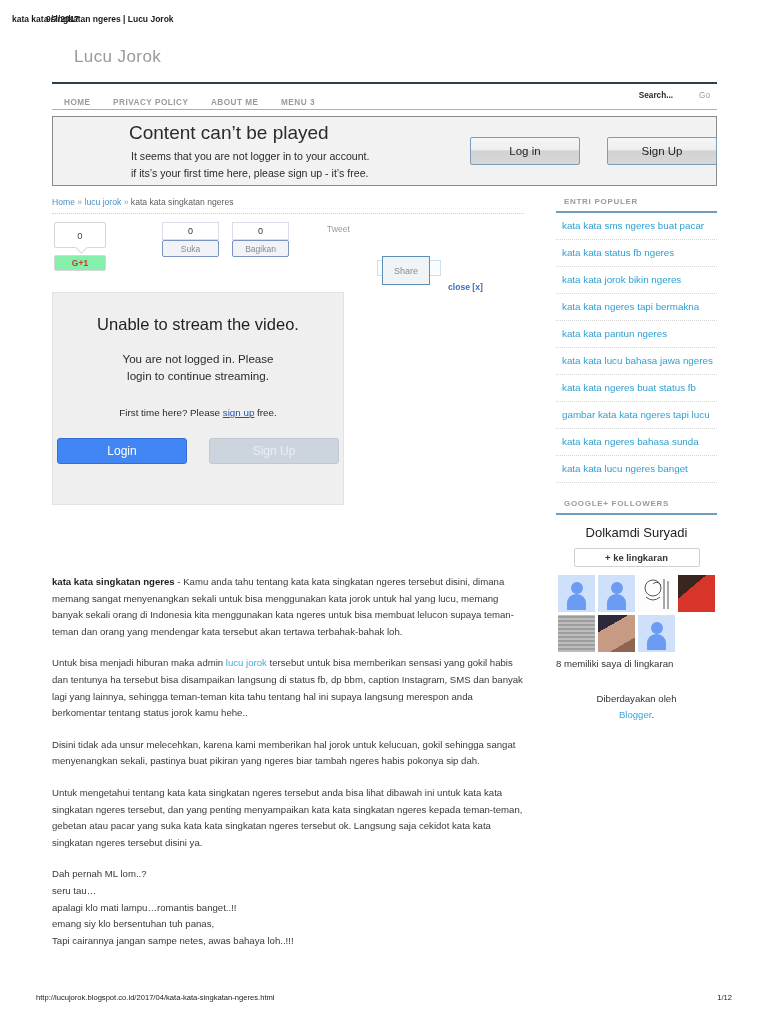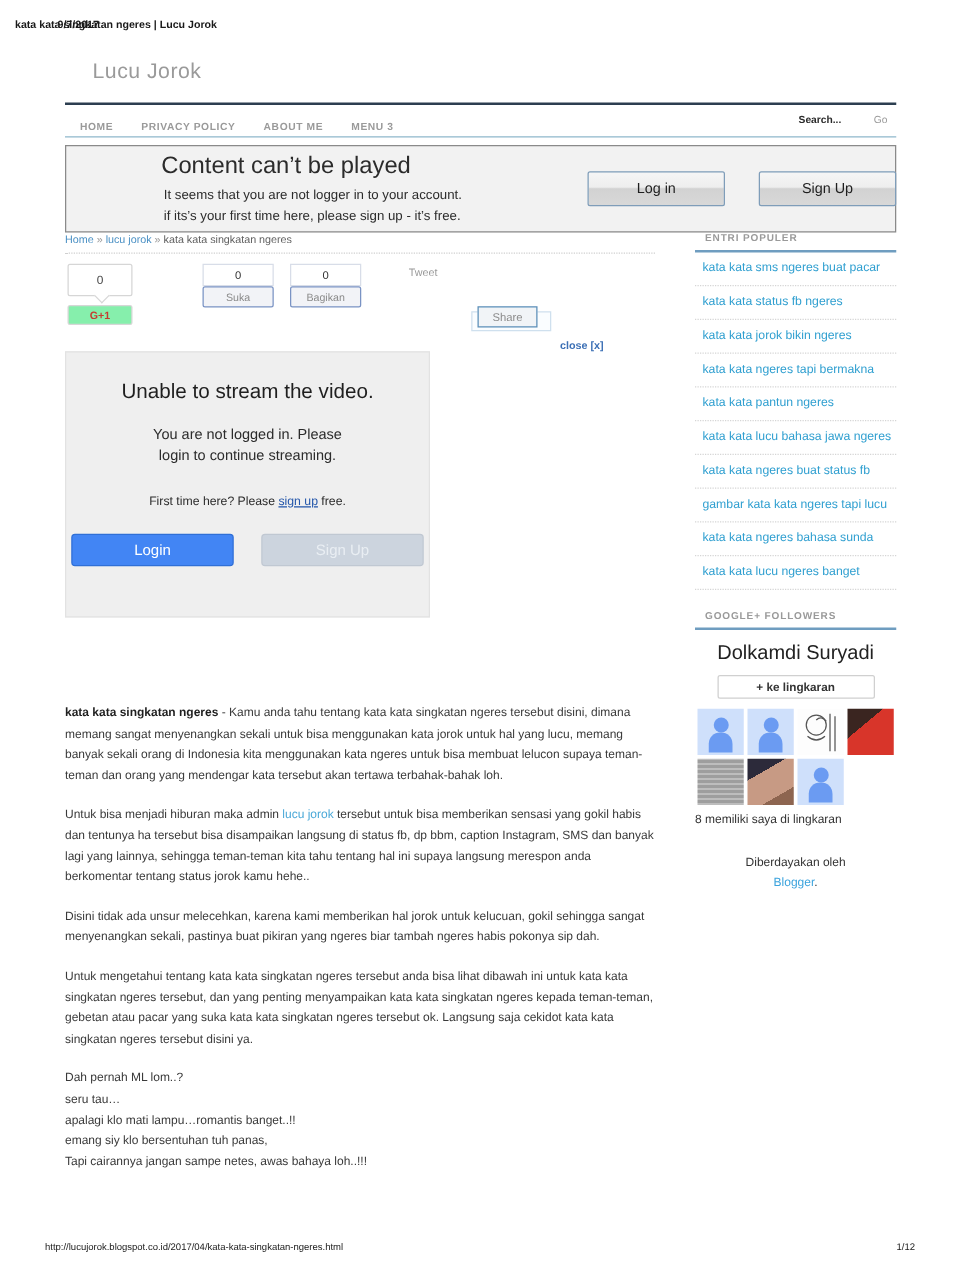--- a/index.html
+++ b/index.html
@@ -79,21 +79,21 @@
     border-radius:2px;
     background:linear-gradient(to bottom,#f6f6f6 0%,#eeeeee 45%,#d2d2d2 50%,#d8d8d8 100%);
     font-size:11.5px; color:#1f1f1f;
     display:flex; align-items:center; justify-content:center;
     cursor:pointer;
   }
   .btn-login3d { left:417px; }
   .btn-signup3d { left:554px; }
 
   
-  .cols { position:relative; }
+  .cols { position:relative; margin-top:11px; }
   .main-col { width:472px; }
   .side-col { position:absolute; left:504px; top:0; width:161px; }
 
   
   .crumb { font-size:8.6px; color:#5f5f5f; padding-bottom:6px; }
   .crumb a { color:#4a90c4; text-decoration:none; }
   .crumb .sep { color:#9a9a9a; }
   .crumb-rule { border-bottom:1px dotted #cfcfcf; }
 
   
@@ -131,21 +131,21 @@
   .fb-share { left:180px; }
   .tweet {
     position:absolute; left:275px; top:2px;
     font-size:8.6px; color:#9a9a9a;
   }
   .pin-line {
     position:absolute; left:325px; top:38px; width:64px; height:16px;
     border:1px solid #cfe0ee; background:#fafdff;
   }
   .pin-share {
-    position:absolute; left:330px; top:34px; width:48px; height:17px;
+    position:absolute; left:330px; top:34px; width:48px; height:29px;
     border:1px solid #5b8fb9; background:#f1f4f7;
     font-size:9px; color:#8a8a8a;
     display:flex; align-items:center; justify-content:center;
   }
 
   
   .modal-close {
     position:absolute; left:396px; top:60px;
     font-size:8.6px; font-weight:bold; color:#3b6fb5; cursor:pointer;
   }
@@ -187,21 +187,21 @@
     font-size:8px; font-weight:bold; letter-spacing:.7px;
     color:#9a9a9a; text-transform:uppercase;
     border-bottom:2px solid #6f9dc0; padding:0 0 5px 8px;
   }
   .pop-list { list-style:none; margin:0; padding:0; }
   .pop-list li { border-bottom:1px dotted #d5d5d5; }
   .pop-list li a {
     display:block; font-size:9.8px; line-height:14px;
     color:#2f9fd0; text-decoration:none; padding:6px 0 6px 6px;
   }
-  .gp-name { text-align:center; font-size:16px; color:#222; margin-top:10px; }
+  .gp-name { text-align:center; font-size:13px; color:#222; margin-top:10px; }
   .gp-circle-btn {
     margin:8px auto 0; width:126px; height:19px;
     border:1px solid #d0d0d0; background:#fff; border-radius:2px;
     font-size:9.4px; font-weight:bold; color:#333;
     display:flex; align-items:center; justify-content:center; cursor:pointer;
   }
   .avatars {
     margin:8px 0 0 2px; display:grid;
     grid-template-columns:repeat(4,37px); gap:3px;
   }

